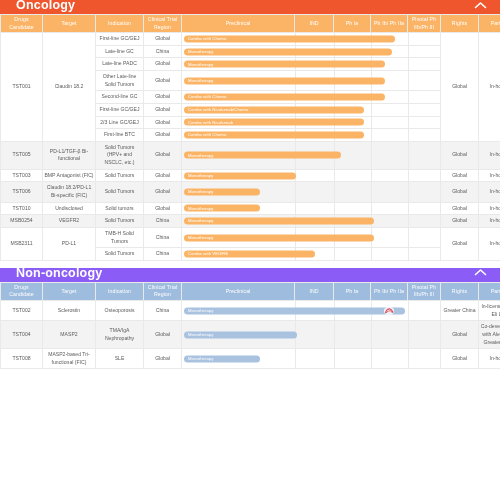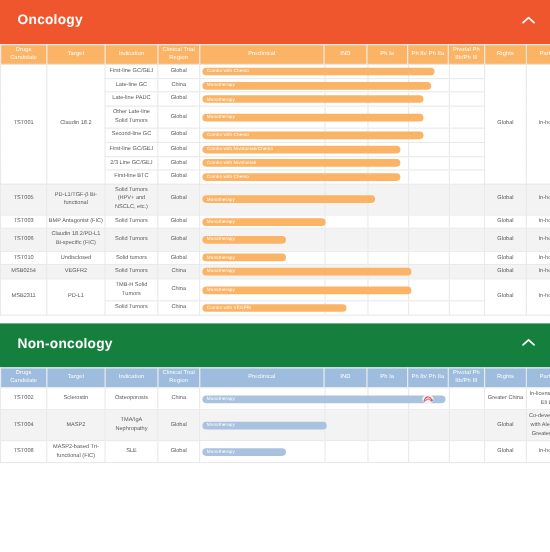--- a/index.html
+++ b/index.html
@@ -7,29 +7,29 @@
     margin: 0; padding: 0;
     width: 500px; height: 502px;
     background: #ffffff;
     font-family: "Liberation Sans", sans-serif;
   }
   #root { width: 500px; height: 502px; position: relative; overflow: hidden; }
 
   .panel { width: 500px; position: relative; }
 
   .panel-header {
-    height: 40px;
+    height: 14px;
     display: flex;
     align-items: center;
     padding: 0 12px 4px 16px;
     color: #ffffff;
     gap: 48px;
   }
   .panel-header.onco { background: #f0562d; }
-  .panel-header.nononco { background: #15803d; }
+  .panel-header.nononco { background: #8b5cf6; }
   .panel-title {
     font-size: 12.5px;
     font-weight: bold;
     letter-spacing: .2px;
     flex: 1 1 auto;
   }
   .chev {
     width: 16px; height: 16px;
     display: flex; align-items: center; justify-content: center;
     flex: 0 0 auto;

